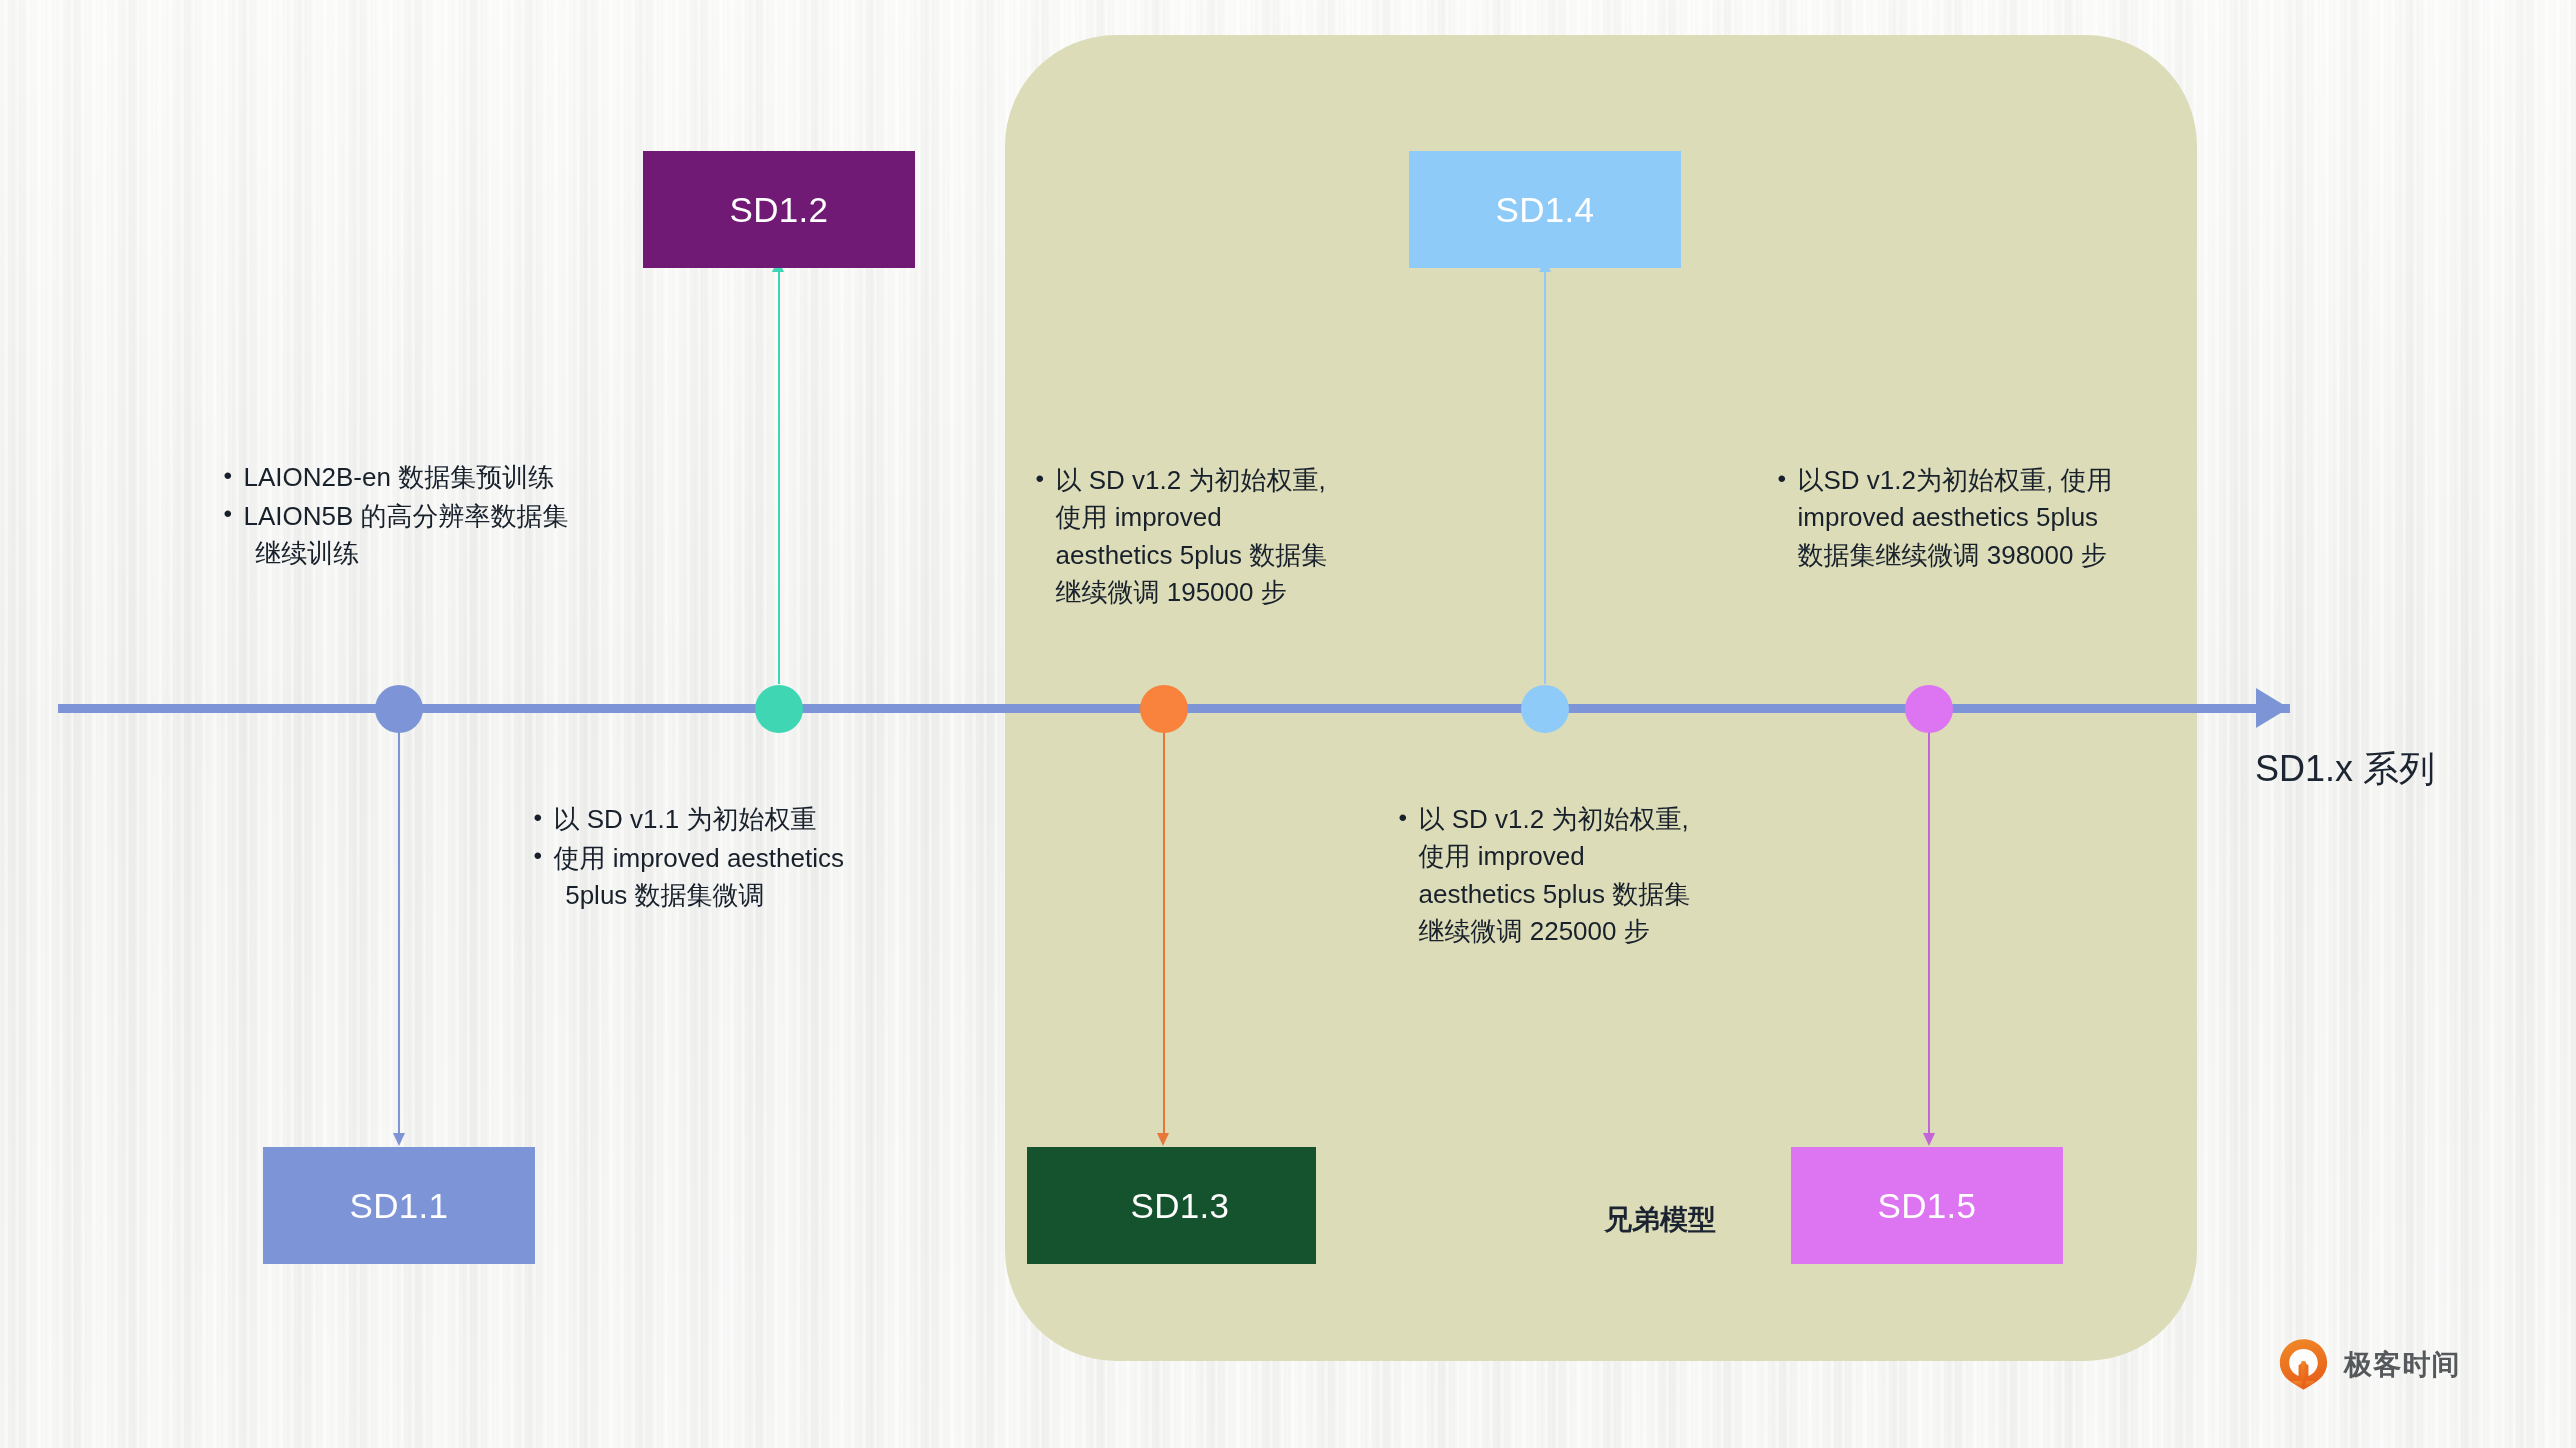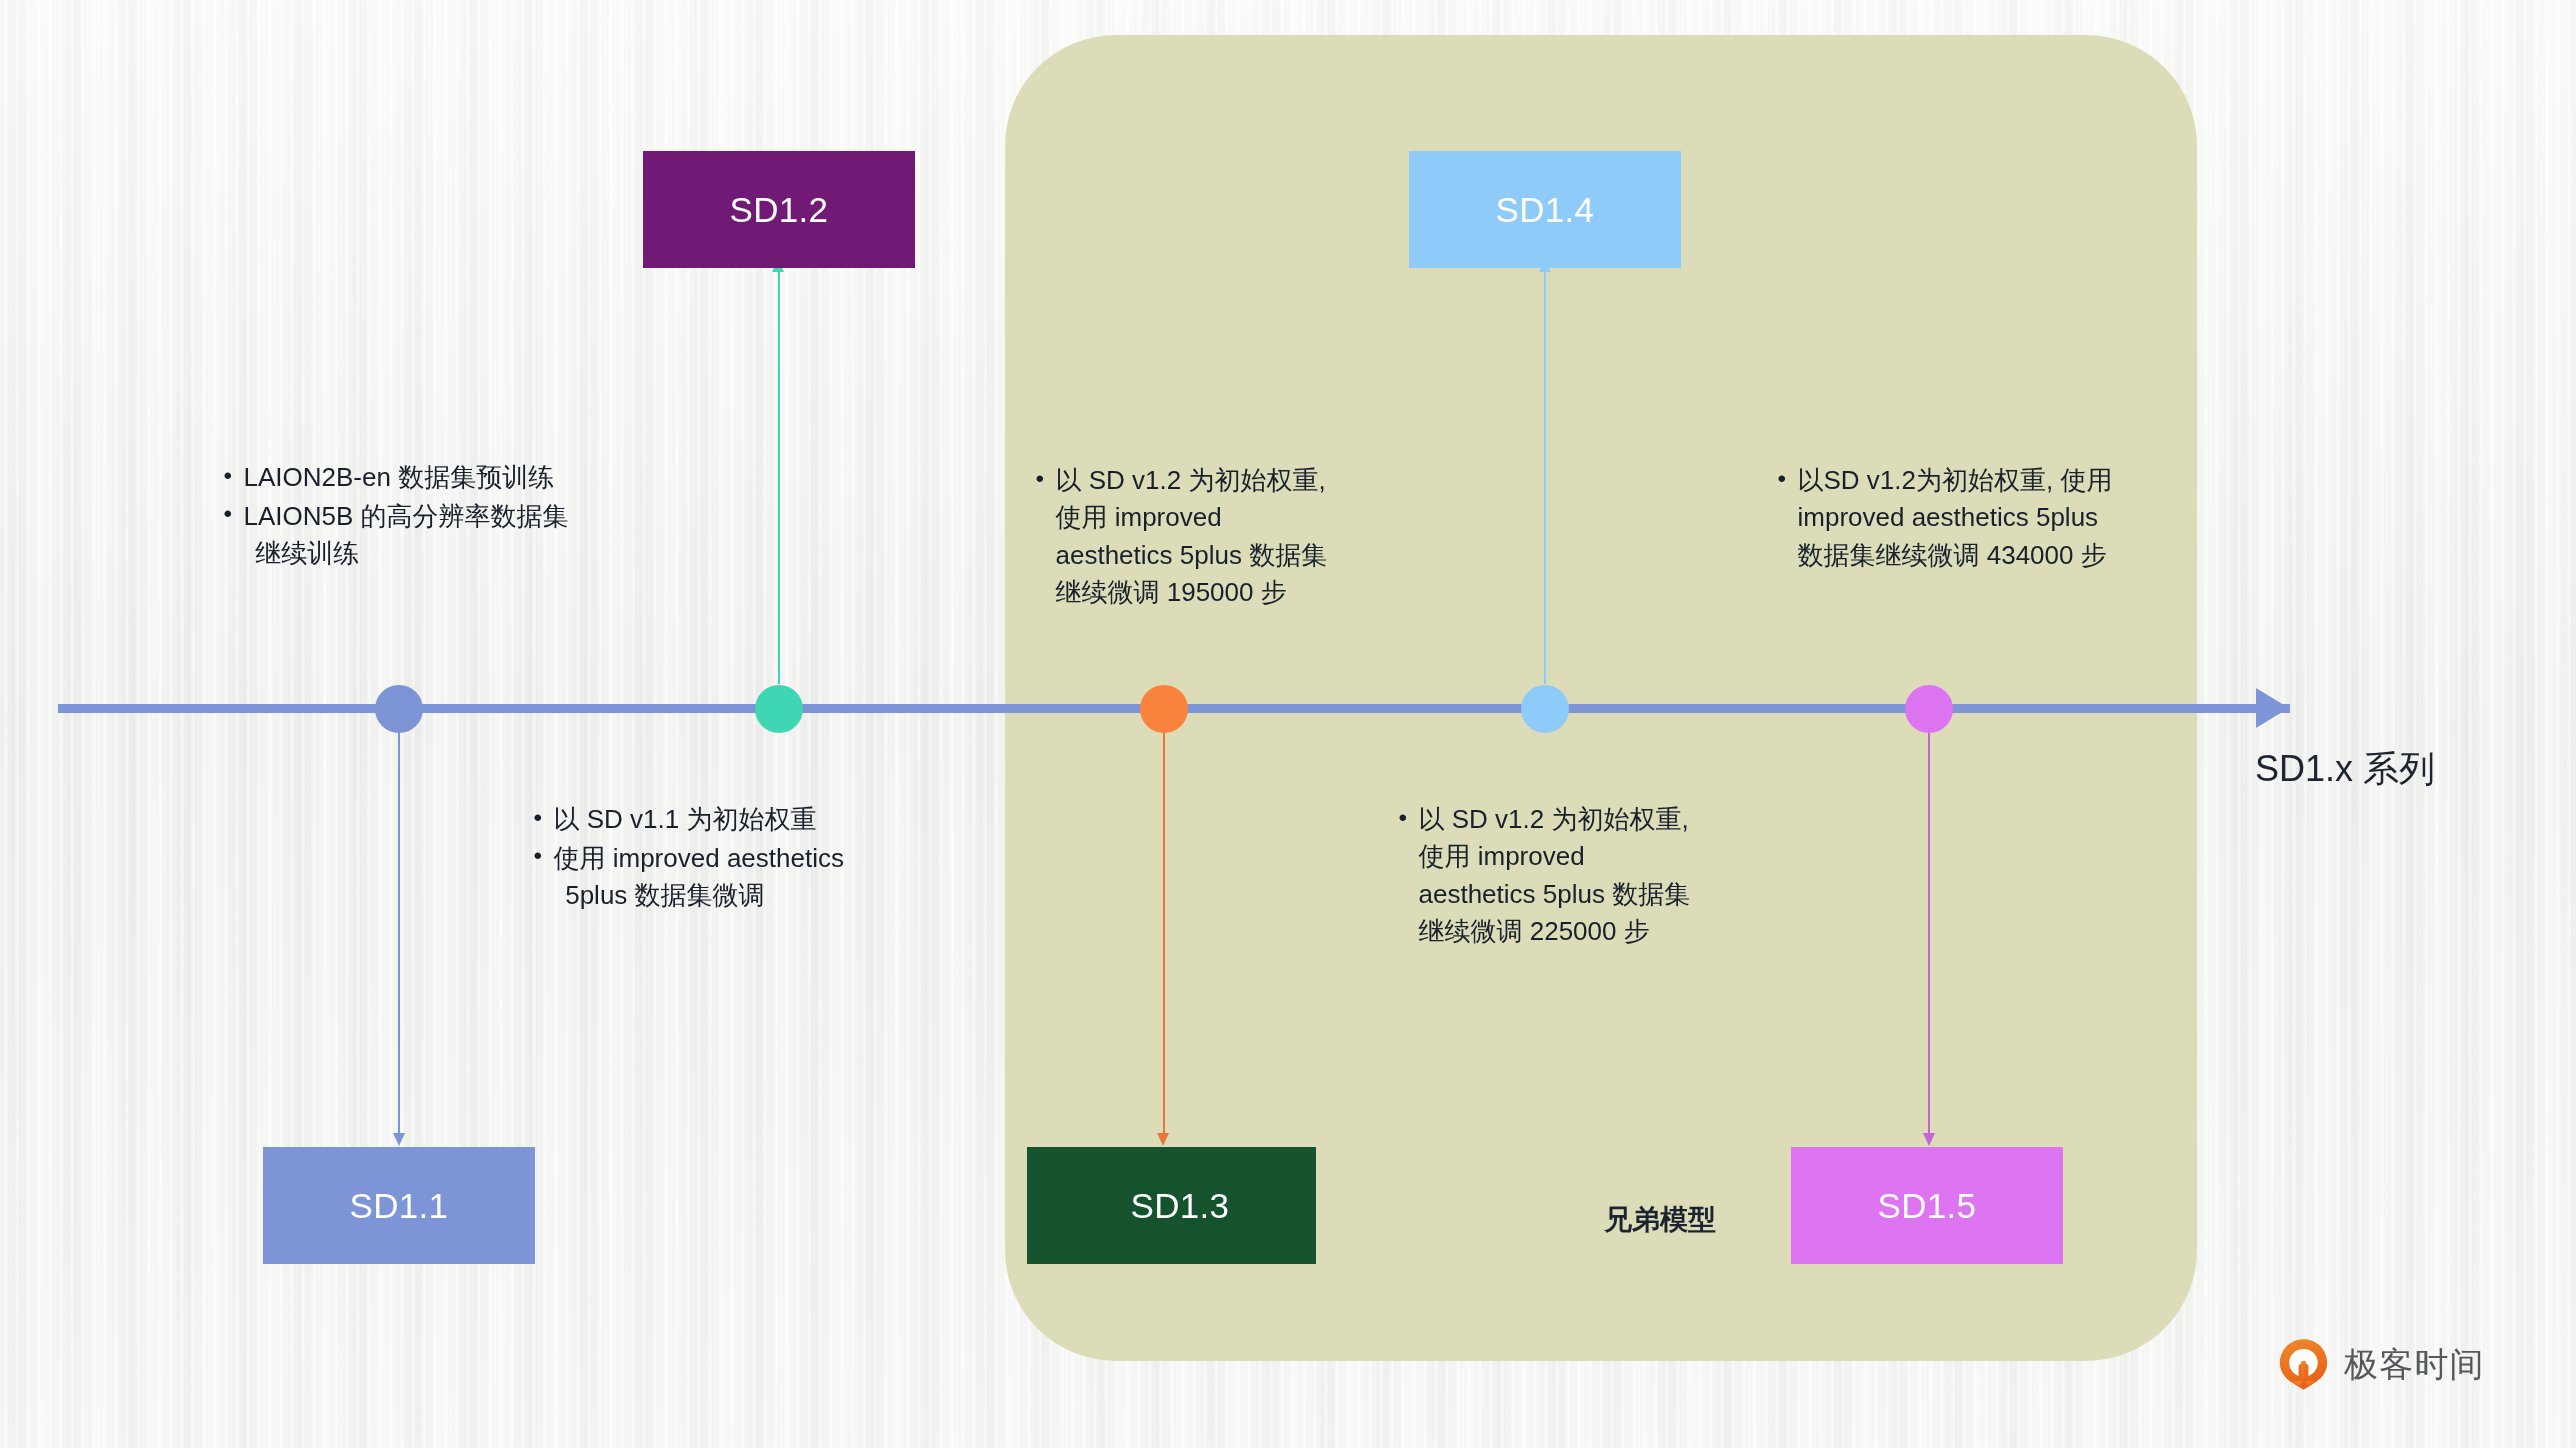--- a/index.html
+++ b/index.html
@@ -138,22 +138,22 @@
     display: flex;
     align-items: center;
     gap: 13px;
   }
   .brand-mark {
     position: relative;
     width: 55px;
     height: 55px;
   }
   .brand-text {
-    font-size: 34px;
-    font-weight: normal;
+    font-size: 28px;
+    font-weight: bold;
     color: #55595b;
     letter-spacing: 1.2px;
     white-space: nowrap;
   }
 </style>
 </head>
 <body>
 
 <div id="stage">
 
@@ -242,21 +242,21 @@
   <div class="connector-head" style="left:1923px; top:1133px; border-top-width:13.4px; border-top-color:#c364d8;"></div>
   <div class="node-dot" style="left:1905px; top:685px; background:#dd74f2;"></div>
   <div class="node-box" style="left:1791px; top:1147px; background:#dd74f2;">
     <span>SD1.5</span>
   </div>
   <div class="note" style="left:1764px; top:453px; width:432px;">
     <ul>
       <li>
         <span>以SD v1.2为初始权重,   使用</span>
         <span class="ind" style="padding-left:0;">improved aesthetics 5plus</span>
-        <span class="ind" style="padding-left:0;">数据集继续微调 434000 步</span>
+        <span class="ind" style="padding-left:0;">数据集继续微调 398000 步</span>
       </li>
     </ul>
   </div>
 
   <div class="group-label" style="left:1604px; top:1201px;">兄弟模型</div>
 
   <div class="brand" style="left:2276px; top:1337px;">
     <span class="brand-mark">
       <svg width="55" height="55" viewBox="0 0 100 100" aria-hidden="true">
         <defs>

